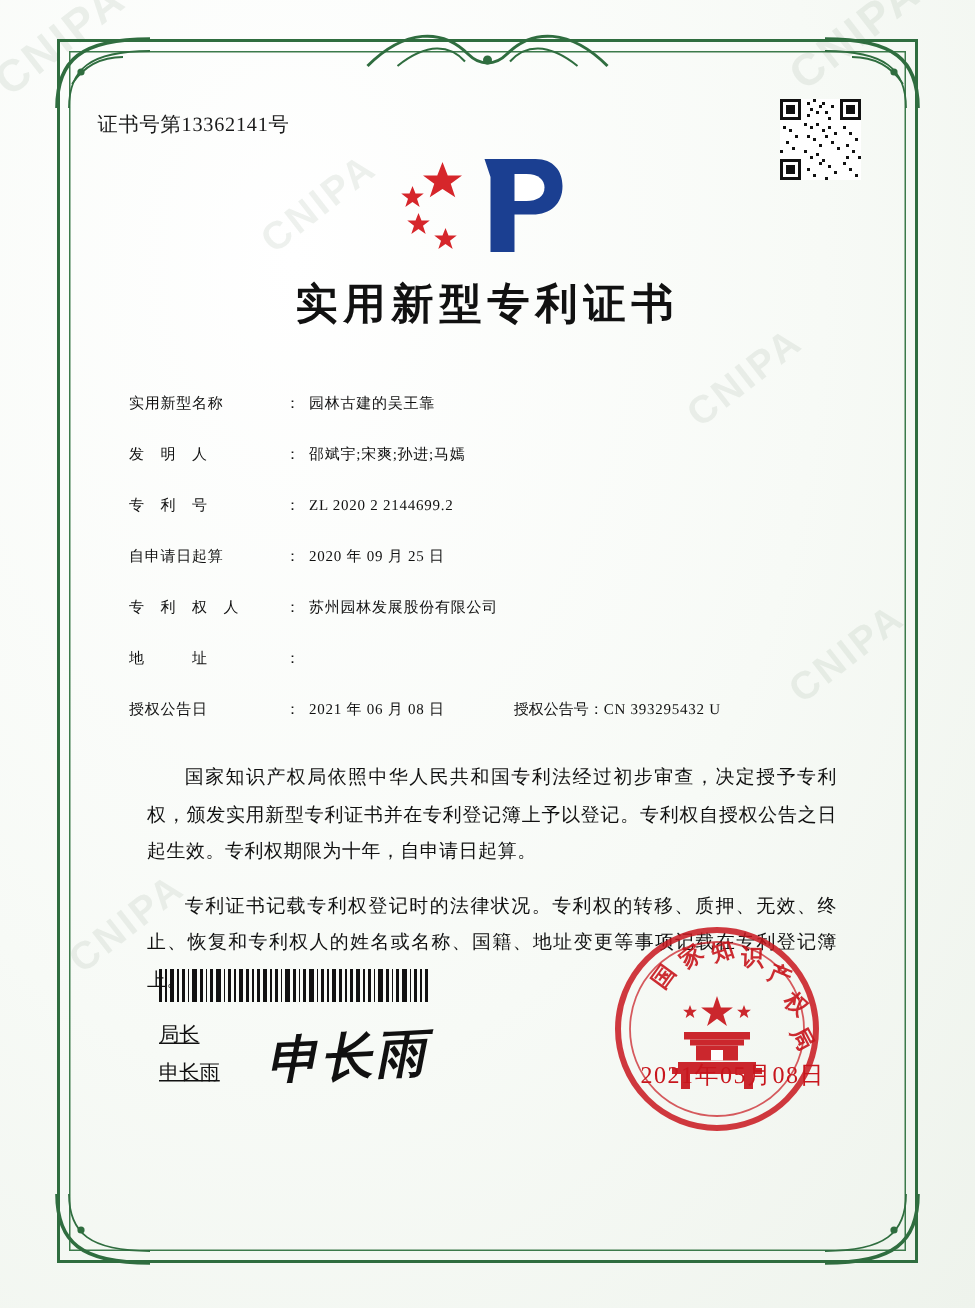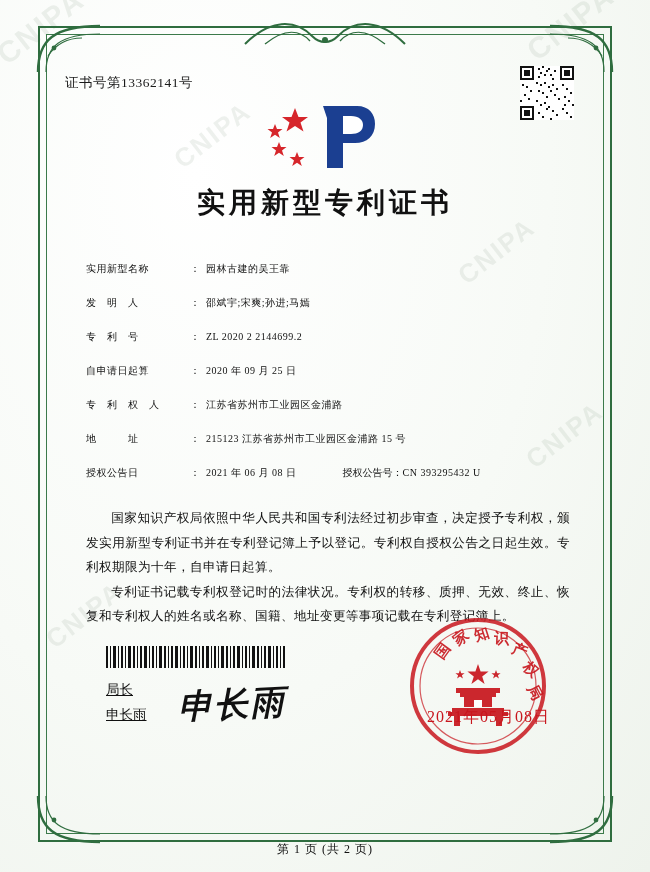--- a/index.html
+++ b/index.html
@@ -118,21 +118,21 @@
   }
 
   .para{
     margin:26px 20px 0 26px;
     font-size:12.6px;
     line-height:1.95;
     text-align:justify;
     color:#111;
     letter-spacing:0.4px;
   }
-  .para p{margin:0;}
+  .para p{margin:12px;}
   .para p.indent{text-indent:2em;}
 
   .barcode{
     position:absolute;
     left:46px;bottom:152px;
     width:180px;height:22px;
   }
 
   .sign-block{
     position:absolute;
@@ -340,26 +340,25 @@
         <span class="value">ZL 2020 2 2144699.2</span>
       </div>
       <div class="row">
         <span class="label">自申请日起算</span>
         <span class="colon">：</span>
         <span class="value">2020 年 09 月 25 日</span>
       </div>
       <div class="row">
         <span class="label">专　利　权　人</span>
         <span class="colon">：</span>
-        <span class="value">江苏省苏州市工业园区金浦路</span>
+        <span class="value">苏州园林发展股份有限公司</span>
       </div>
       <div class="row">
         <span class="label">地　　　址</span>
         <span class="colon">：</span>
-        <span class="value">215123 江苏省苏州市工业园区金浦路 15 号</span>
       </div>
       <div class="row">
         <span class="label">授权公告日</span>
         <span class="colon">：</span>
         <span class="value">2021 年 06 月 08 日</span>
         <span class="value2-label">授权公告号：</span>
         <span class="value">CN 393295432 U</span>
       </div>
     </div>
 
@@ -455,14 +454,13 @@
           <rect x="40" y="96" width="60" height="4"></rect>
           <rect x="46" y="100" width="6" height="10"></rect>
           <rect x="88" y="100" width="6" height="10"></rect>
         </g>
       </svg>
     </div>
 
     <div class="seal-date">2021年05月08日</div>
   </div>
 
-  <div class="footer">第 1 页 (共 2 页)</div>
 </div>
 
 </body></html>

